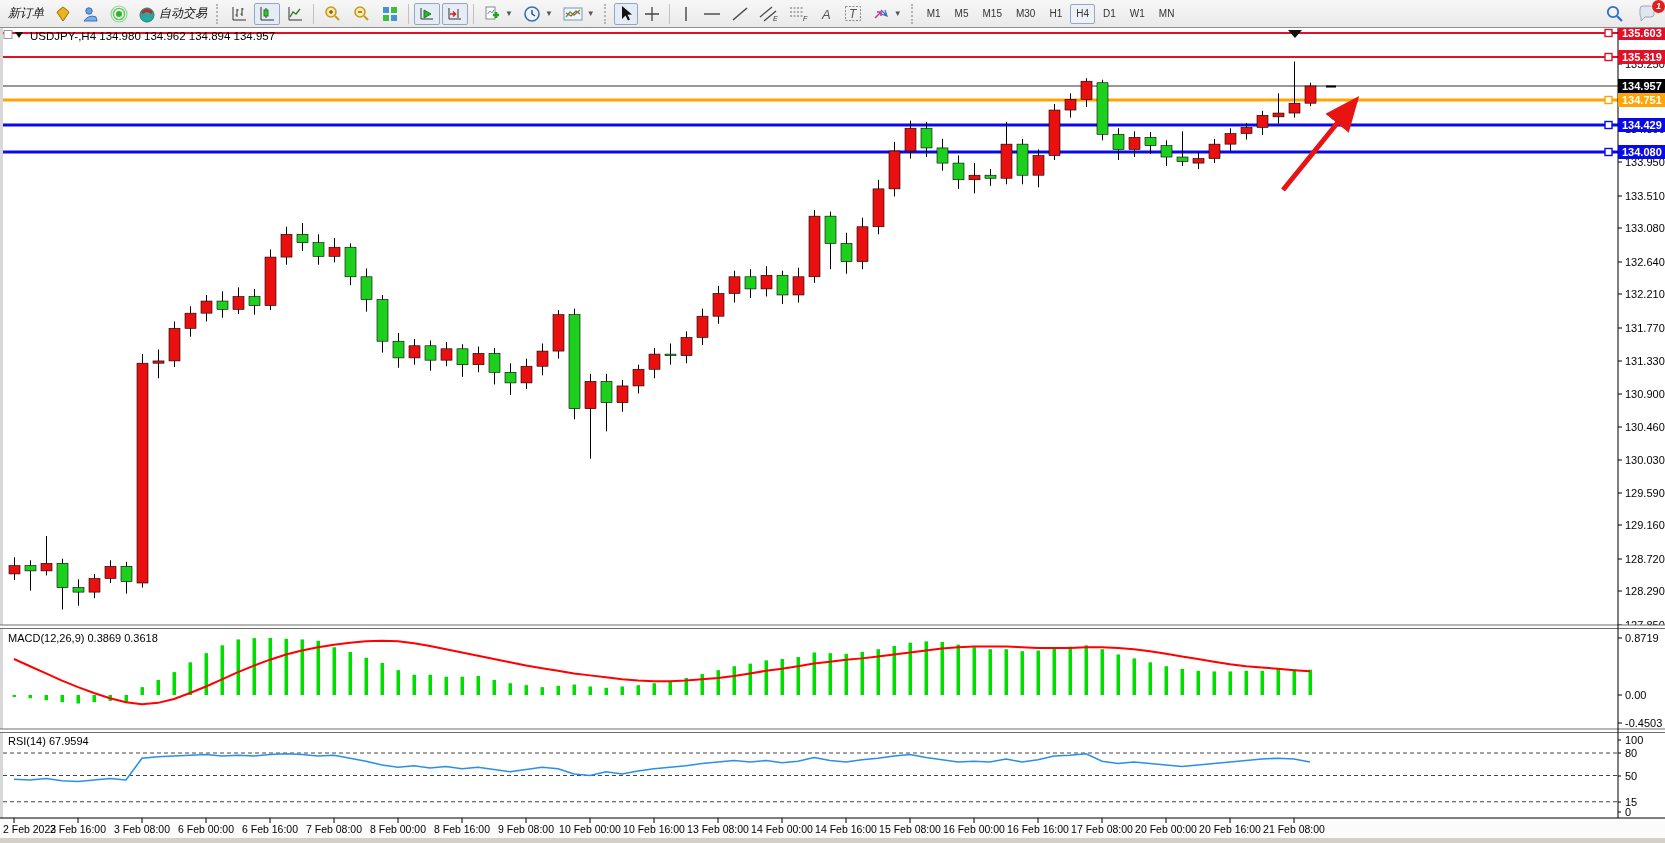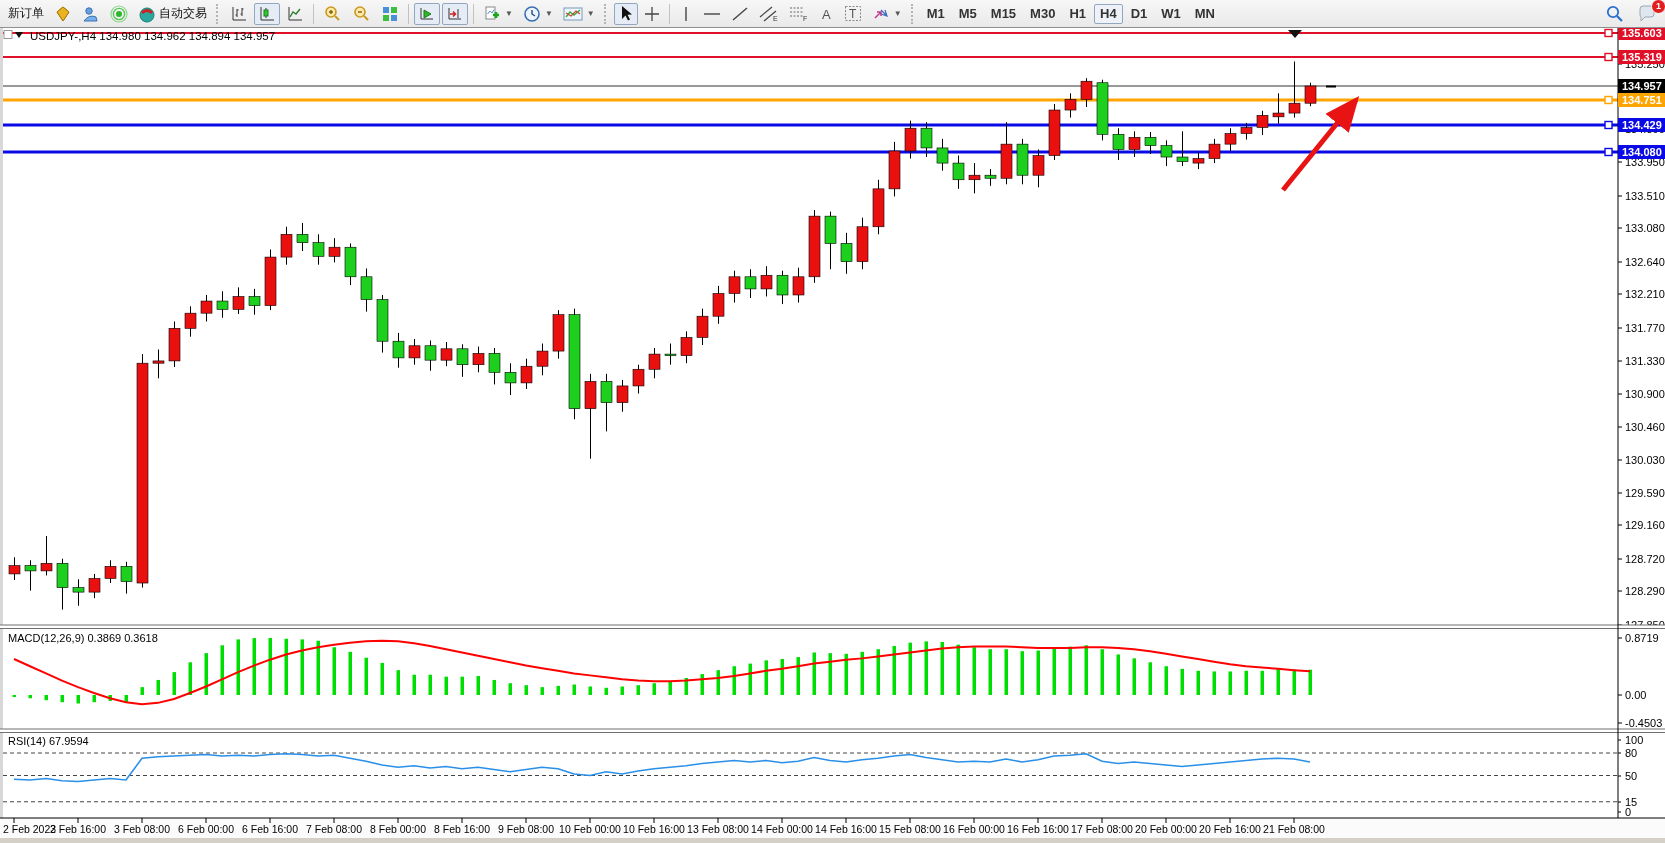--- a/index.html
+++ b/index.html
@@ -1,28 +1,28 @@
 <!DOCTYPE html>
 <html><head>
 <meta charset="utf-8">
 <style>
   html,body{margin:0;padding:0;background:#fff;font-family:"Liberation Sans",sans-serif;}
   #app{position:relative;width:1665px;height:843px;overflow:hidden;background:#fff;}
   
   #toolbar{position:absolute;left:0;top:0;width:1665px;height:28px;background:linear-gradient(#f7f7f7,#e9e9e9);
            border-bottom:1px solid #8f8f8f;display:flex;align-items:center;padding:0 4px;box-sizing:border-box;gap:2px;}
   .tb-btn{height:22px;min-width:22px;display:flex;align-items:center;justify-content:flex-end;padding:0 3px;
-          border:1px solid transparent;border-radius:2px;box-sizing:border-box;color:#222;font-size:12px;gap:3px;}
+          border:1px solid transparent;border-radius:2px;box-sizing:border-box;color:#222;font-size:12px;gap:3px;font-style:italic;}
   .tb-btn.pressed{background:#e6ecf5;border:1px solid #93a7c0;}
   .tb-text{font-size:12px;color:#111;white-space:nowrap;}
   .tb-sep{width:1px;height:20px;background:#c2c2c2;margin:0 3px;}
   .tb-grip{width:3px;height:20px;border-left:2px dotted #b5b5b5;margin:0 3px;}
   .tb-caret{font-size:8px;color:#555;margin-left:1px;}
-  .tf-btn{height:20px;padding:0 5px;font-size:13px;color:#333;display:flex;align-items:center;justify-content:center;
-          border:1px solid transparent;border-radius:2px;box-sizing:border-box;font-weight:bold;}
+  .tf-btn{height:20px;padding:0 5px;font-size:10px;color:#333;display:flex;align-items:center;justify-content:center;
+          border:1px solid transparent;border-radius:2px;box-sizing:border-box;}
   .tf-btn.pressed{background:#eef2f8;border:1px solid #93a7c0;}
   #tb-right{margin-left:auto;display:flex;align-items:center;gap:4px;}
   .badge{position:absolute;top:-5px;right:-6px;background:#e02020;color:#fff;border-radius:50%;width:13px;height:13px;
          font-size:9px;font-weight:bold;display:flex;align-items:center;justify-content:center;border:1px solid #fff;}
   
   #chart-wrap{position:absolute;left:0;top:28px;width:1665px;height:815px;background:#fff;}
   svg text{font-family:"Liberation Sans",sans-serif;}
 </style>
 </head>
 <body>

